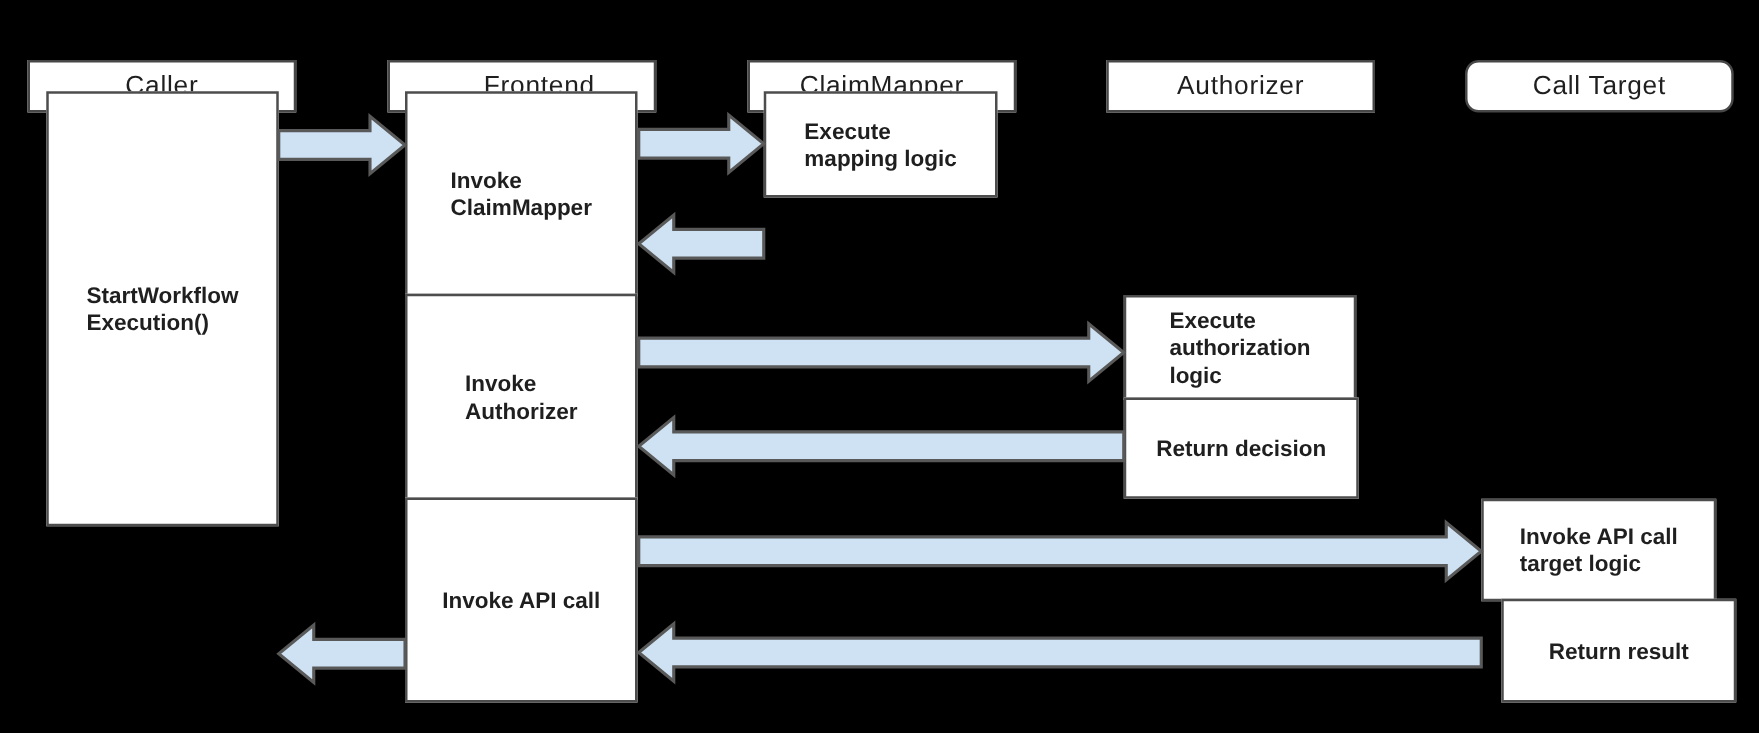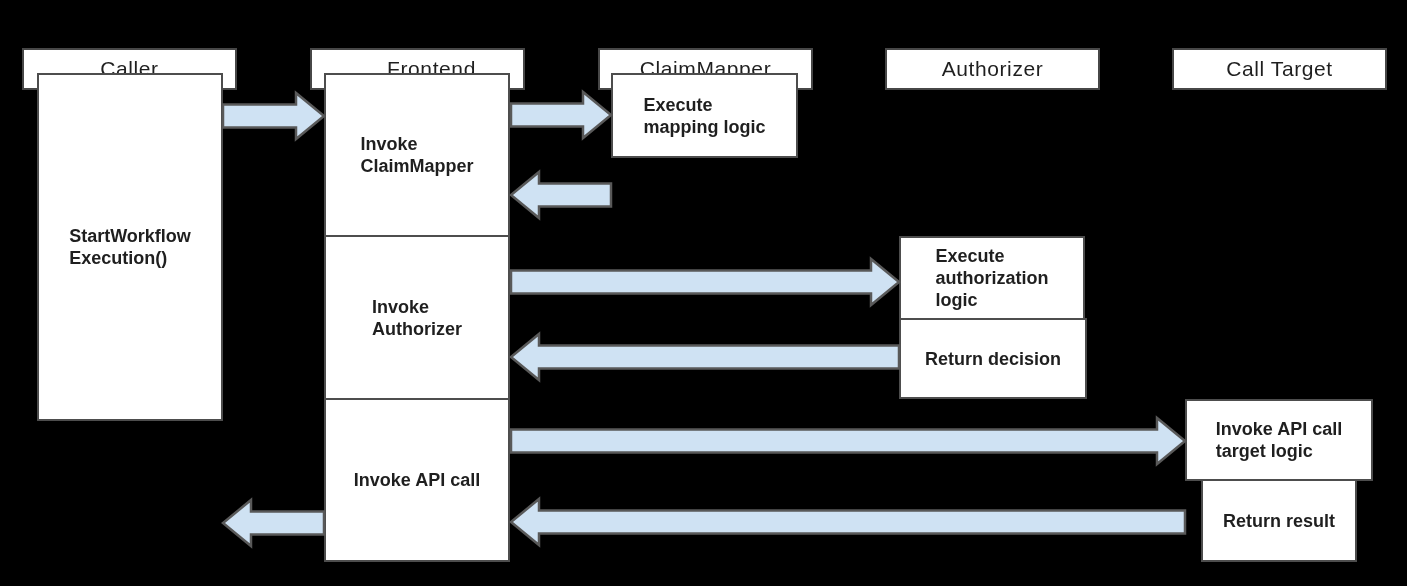--- a/index.html
+++ b/index.html
@@ -30,21 +30,21 @@
     font-size: 21px;
     font-weight: 400;
     letter-spacing: 0.6px;
     color: #1f1f1f;
     margin-top: 28px;
   }
   .hdr-caller      { left: 22px; }
   .hdr-frontend    { left: 310px; padding-left: 28px; }
   .hdr-claimmapper { left: 598px; }
   .hdr-authorizer  { left: 885px; }
-  .hdr-calltarget  { left: 1172px; }
+  .hdr-calltarget  { left: 1172px; border-radius: 11px; }
 
   
   .cell {
     position: absolute;
     background: #ffffff;
     border: 2px solid #4d4d4d;
     box-sizing: border-box;
     display: flex;
     align-items: center;
     justify-content: center;
@@ -63,21 +63,21 @@
   .f-auth     { left: 324px; width: 186px; top: 235px; height: 165px; }
   .f-api      { left: 324px; width: 186px; top: 398px; height: 164px; }
   
   .m-exec     { left: 611px; width: 187px; top: 73px;  height: 85px; }
   .m-return   { left: 611px; width: 187px; top: 156px; height: 82px; }
   
   .a-exec     { left: 899px; width: 186px; top: 236px; height: 84px; }
   .a-return   { left: 899px; width: 188px; top: 318px; height: 81px; }
   
   .t-exec     { left: 1185px; width: 188px; top: 399px; height: 82px; }
-  .t-return   { left: 1201px; width: 156px; top: 479px; height: 83px; }
+  .t-return   { left: 1201px; width: 188px; top: 479px; height: 83px; }
 
   
   .arrow {
     position: absolute;
     overflow: visible;
     display: block;
   }
   .arrow polygon {
     fill: #cfe2f3;
     stroke: #595959;

